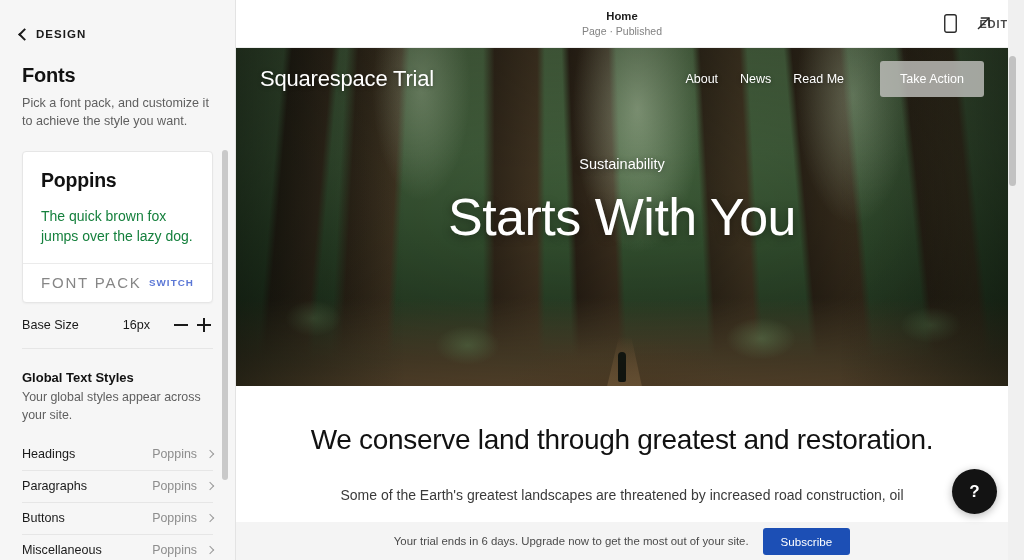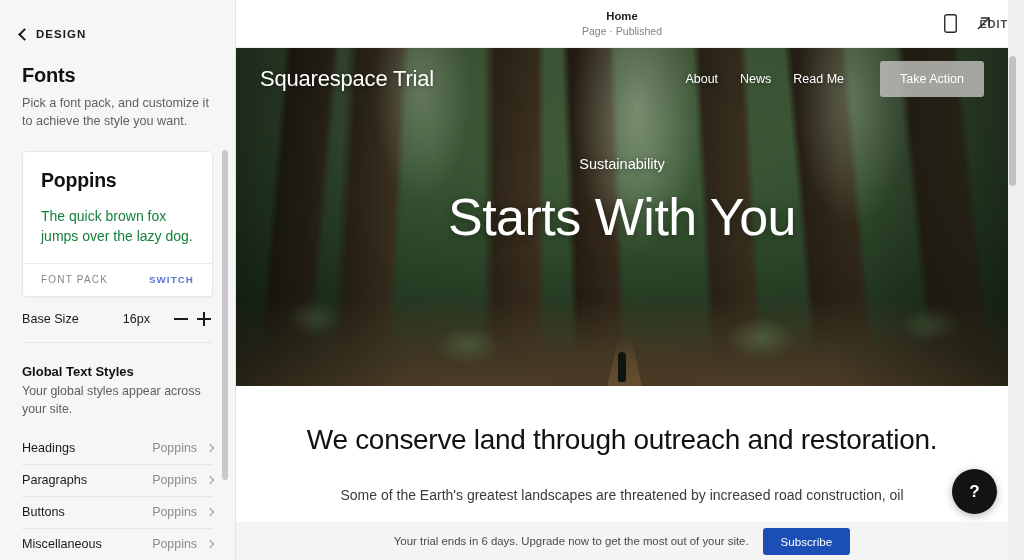--- a/index.html
+++ b/index.html
@@ -91,21 +91,21 @@
     color: #15803d;
   }
   .fp-foot {
     border-top: 1px solid #ebebeb;
     padding: 10px 18px 11px 18px;
     display: flex;
     align-items: center;
     justify-content: space-between;
   }
   .fp-foot-label {
-    font-size: 10px;
+    font-size: 15px;
     letter-spacing: 0.12em;
     color: #868686;
     font-weight: 500;
   }
   .fp-switch {
     font-size: 9.8px;
     letter-spacing: 0.11em;
     color: #5b77d6;
     font-weight: 700;
     cursor: pointer;
@@ -566,21 +566,21 @@
           </div>
         </nav>
 
         <div class="hero-copy">
           <div class="hero-eyebrow">Sustainability</div>
           <div class="hero-title">Starts With You</div>
         </div>
       </div>
 
       <div id="section2">
-        <h2 class="s2-title">We conserve land through outreach and restoration.</h2>
+        <h2 class="s2-title">We conserve land through greatest and restoration.</h2>
         <p class="s2-body">Some of the Earth's greatest landscapes are threatened by increased road construction, oil</p>
       </div>
 
     </div>
 
     <div id="pv-scroll-thumb"></div>
 
     <div id="help-fab">
       <span>?</span>
     </div>

